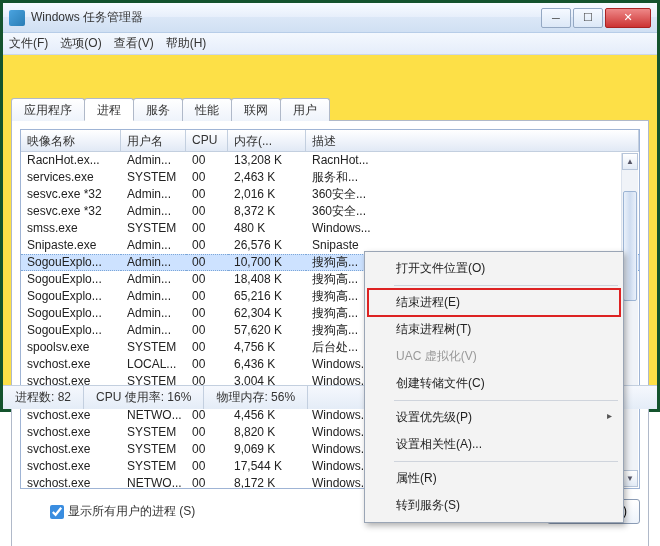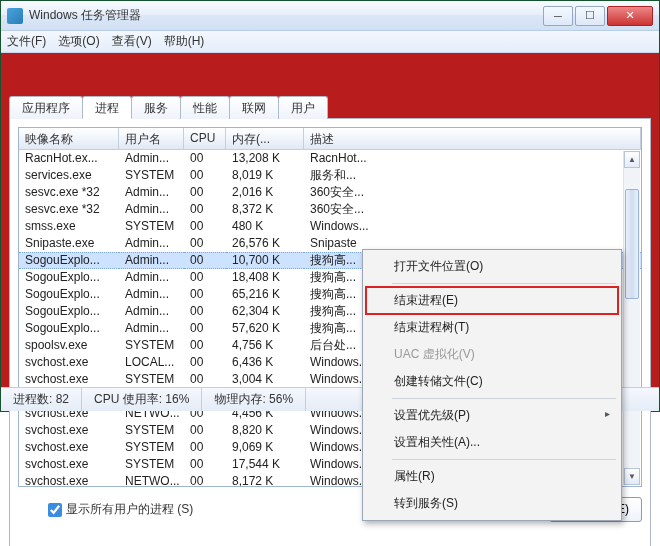--- a/index.html
+++ b/index.html
@@ -1,17 +1,17 @@
 <!DOCTYPE html>
 <html><head>
 <meta charset="utf-8">
 <style>
 * { margin: 0; padding: 0; box-sizing: border-box; font-family: "Microsoft YaHei", "SimSun", Tahoma, sans-serif; }
 body { background: #fff; width: 660px; height: 546px; overflow: hidden; position: relative; }
-.window { width: 660px; height: 412px; border: 1px solid #14532d; background: #b91c1c; position: relative; }
+.window { width: 660px; height: 412px; border: 3px solid #14532d; background: #fde047; position: relative; }
 .titlebar { height: 30px; background: linear-gradient(to bottom, #f8fbff 0%, #e6eefb 50%, #dbe7f7 50%, #d0e0f3 100%); display: flex; align-items: center; padding: 0 6px; border-bottom: 1px solid #b7cde8; }
 .titlebar .icon-app { width: 16px; height: 16px; margin-right: 6px; background: linear-gradient(135deg,#4aa3df 0%,#2a7db5 100%); border-radius: 2px; }
 .titlebar .title { font-size: 12px; color: #333; flex: 1; }
 .win-buttons { display: flex; gap: 0; }
 .win-btn { width: 30px; height: 20px; border: 1px solid #94a8c3; background: linear-gradient(to bottom,#f5f9ff,#dce8f7); display: flex; align-items: center; justify-content: center; font-size: 11px; color: #444; border-radius: 2px; margin-left: 2px; }
 .win-btn.close { background: linear-gradient(to bottom,#e88,#c33); color: #fff; border-color: #a22; width: 46px; }
 .menubar { height: 22px; background: linear-gradient(to bottom,#f4f8fe,#e5edfa); display: flex; align-items: center; padding: 0 6px; font-size: 12px; color: #333; border-bottom: 1px solid #cbd7ea; }
 .menubar .menu-item { margin-right: 12px; cursor: default; }
 .content { padding: 6px 8px 0 8px; }
 .tabs { display: flex; height: 24px; border-bottom: 1px solid #b0b9c9; position: relative; margin-top: 36px; }
@@ -92,21 +92,21 @@
               <div class="cell col-name">RacnHot.ex...</div>
               <div class="cell col-user">Admin...</div>
               <div class="cell col-cpu">00</div>
               <div class="cell col-mem">13,208 K</div>
               <div class="cell col-desc">RacnHot...</div>
             </div>
             <div class="row">
               <div class="cell col-name">services.exe</div>
               <div class="cell col-user">SYSTEM</div>
               <div class="cell col-cpu">00</div>
-              <div class="cell col-mem">8,019 K</div>
+              <div class="cell col-mem">2,463 K</div>
               <div class="cell col-desc">服务和...</div>
             </div>
             <div class="row">
               <div class="cell col-name">sesvc.exe *32</div>
               <div class="cell col-user">Admin...</div>
               <div class="cell col-cpu">00</div>
               <div class="cell col-mem">2,016 K</div>
               <div class="cell col-desc">360安全...</div>
             </div>
             <div class="row">

